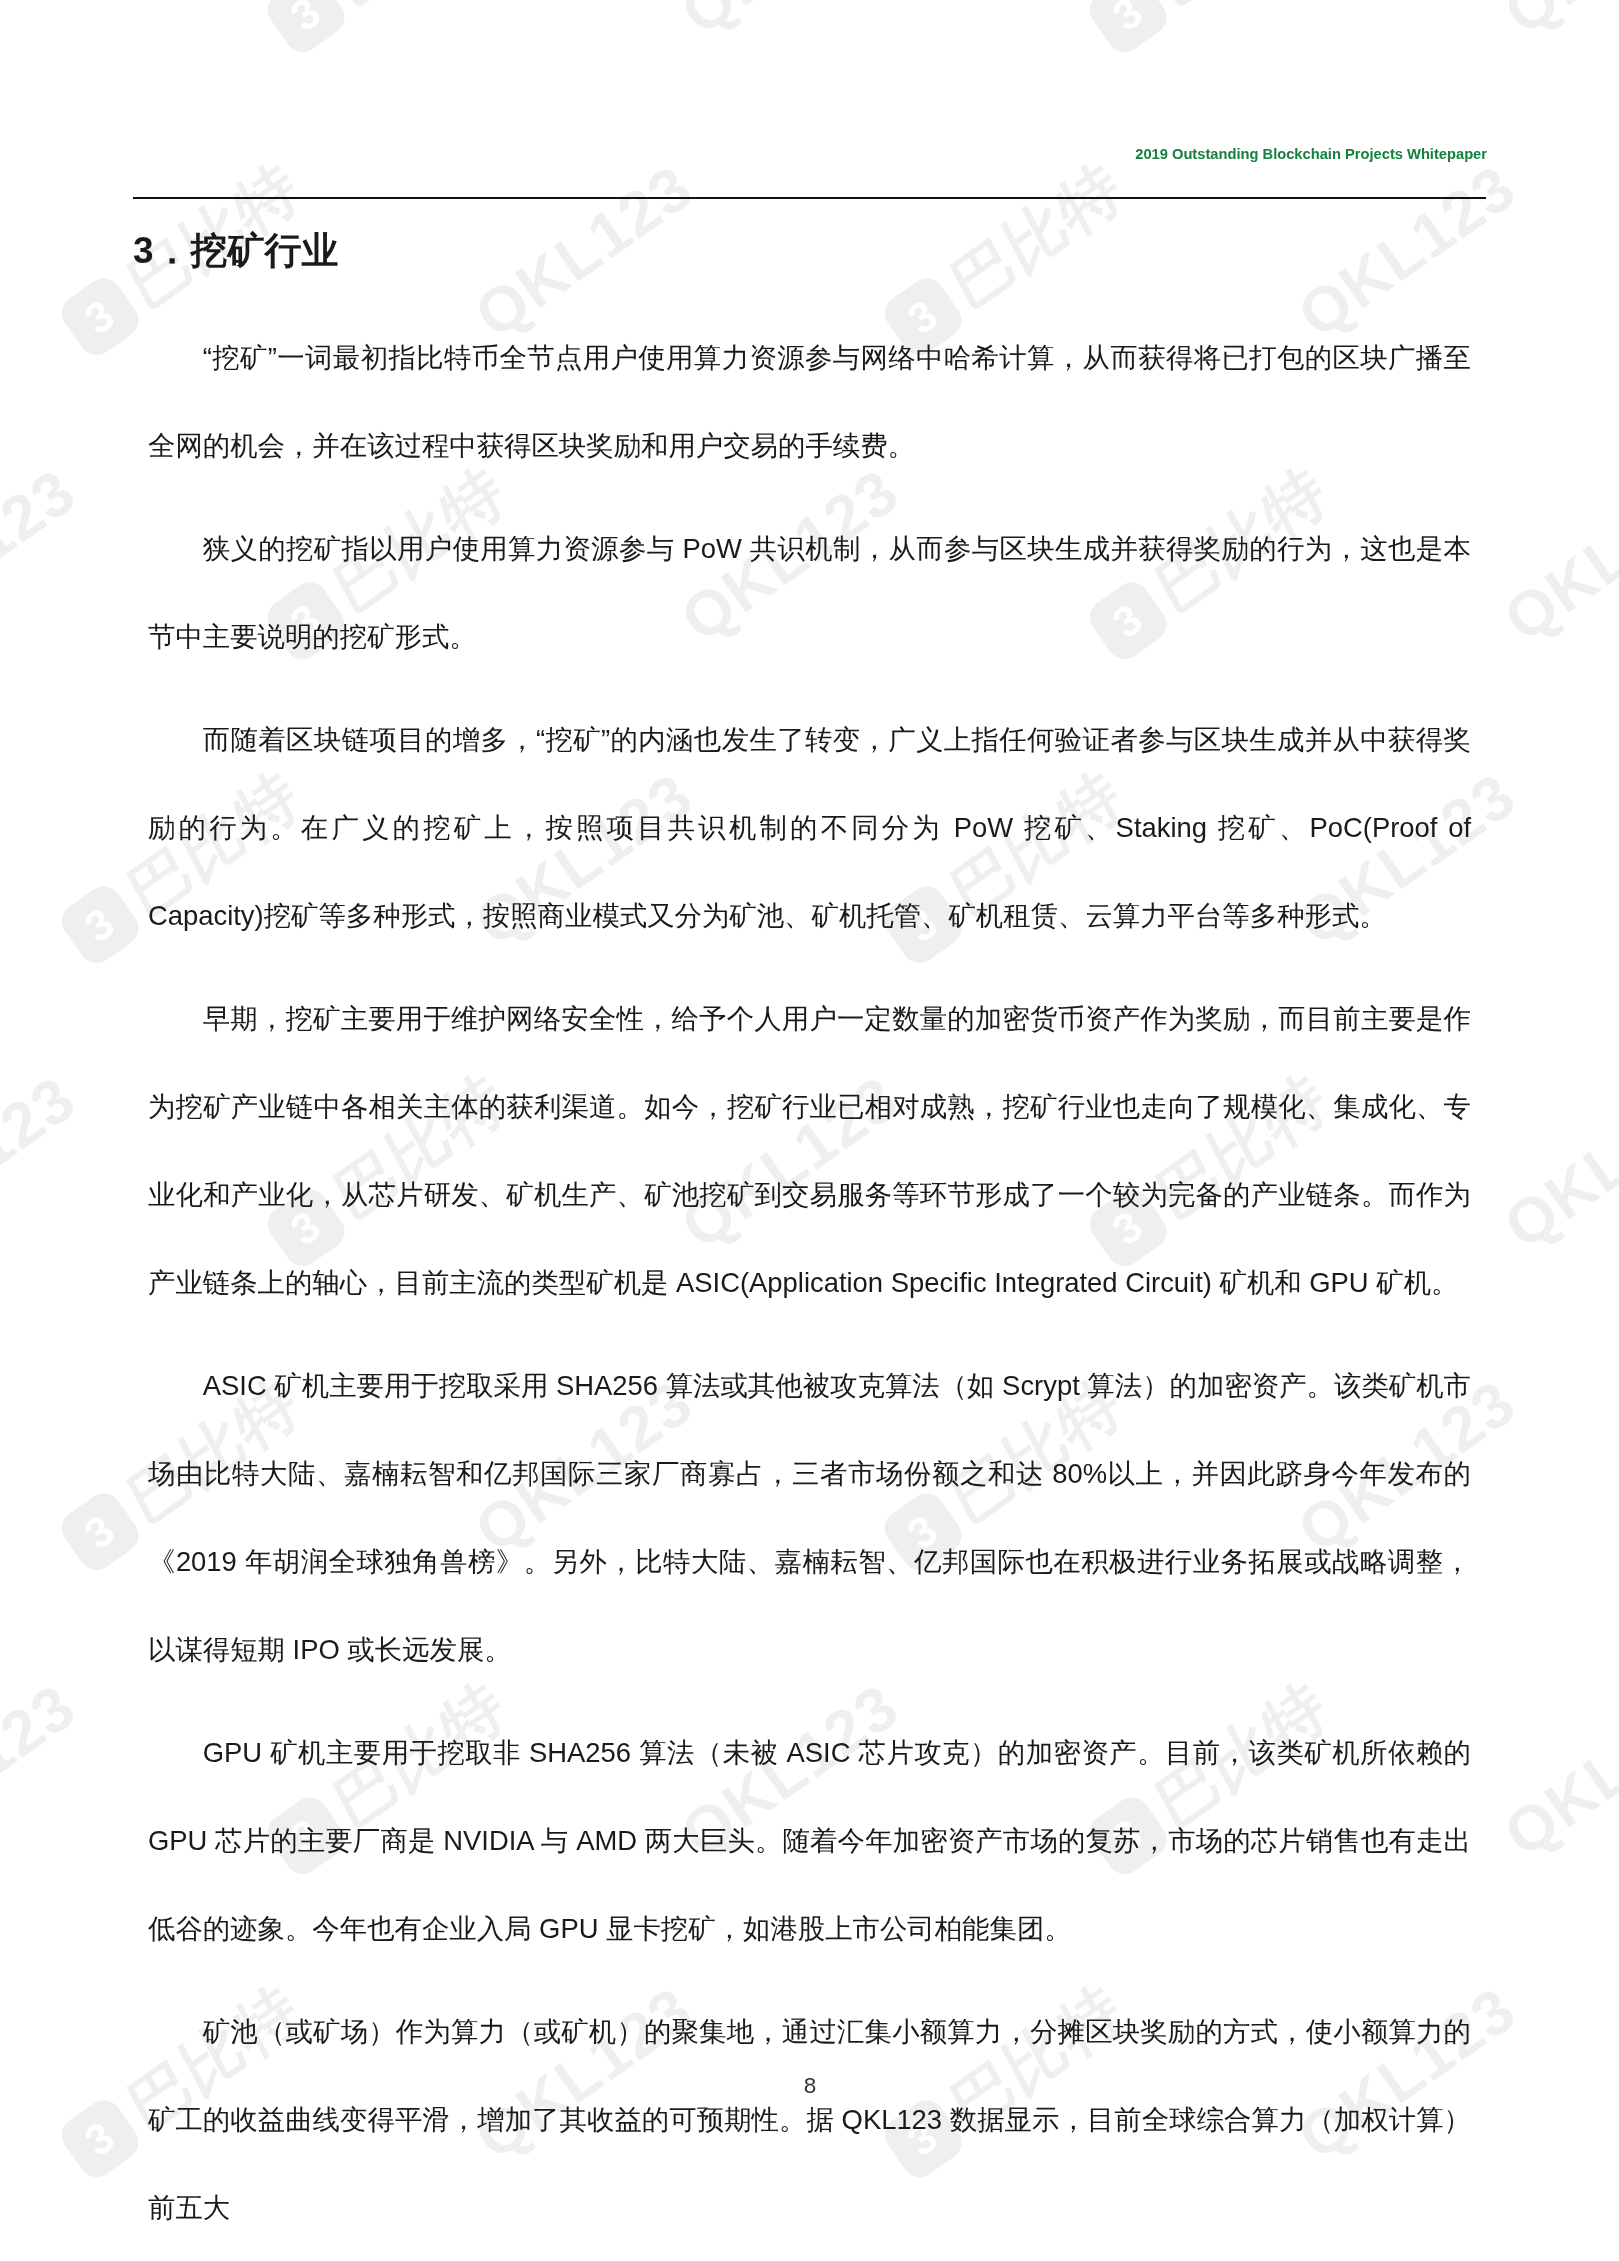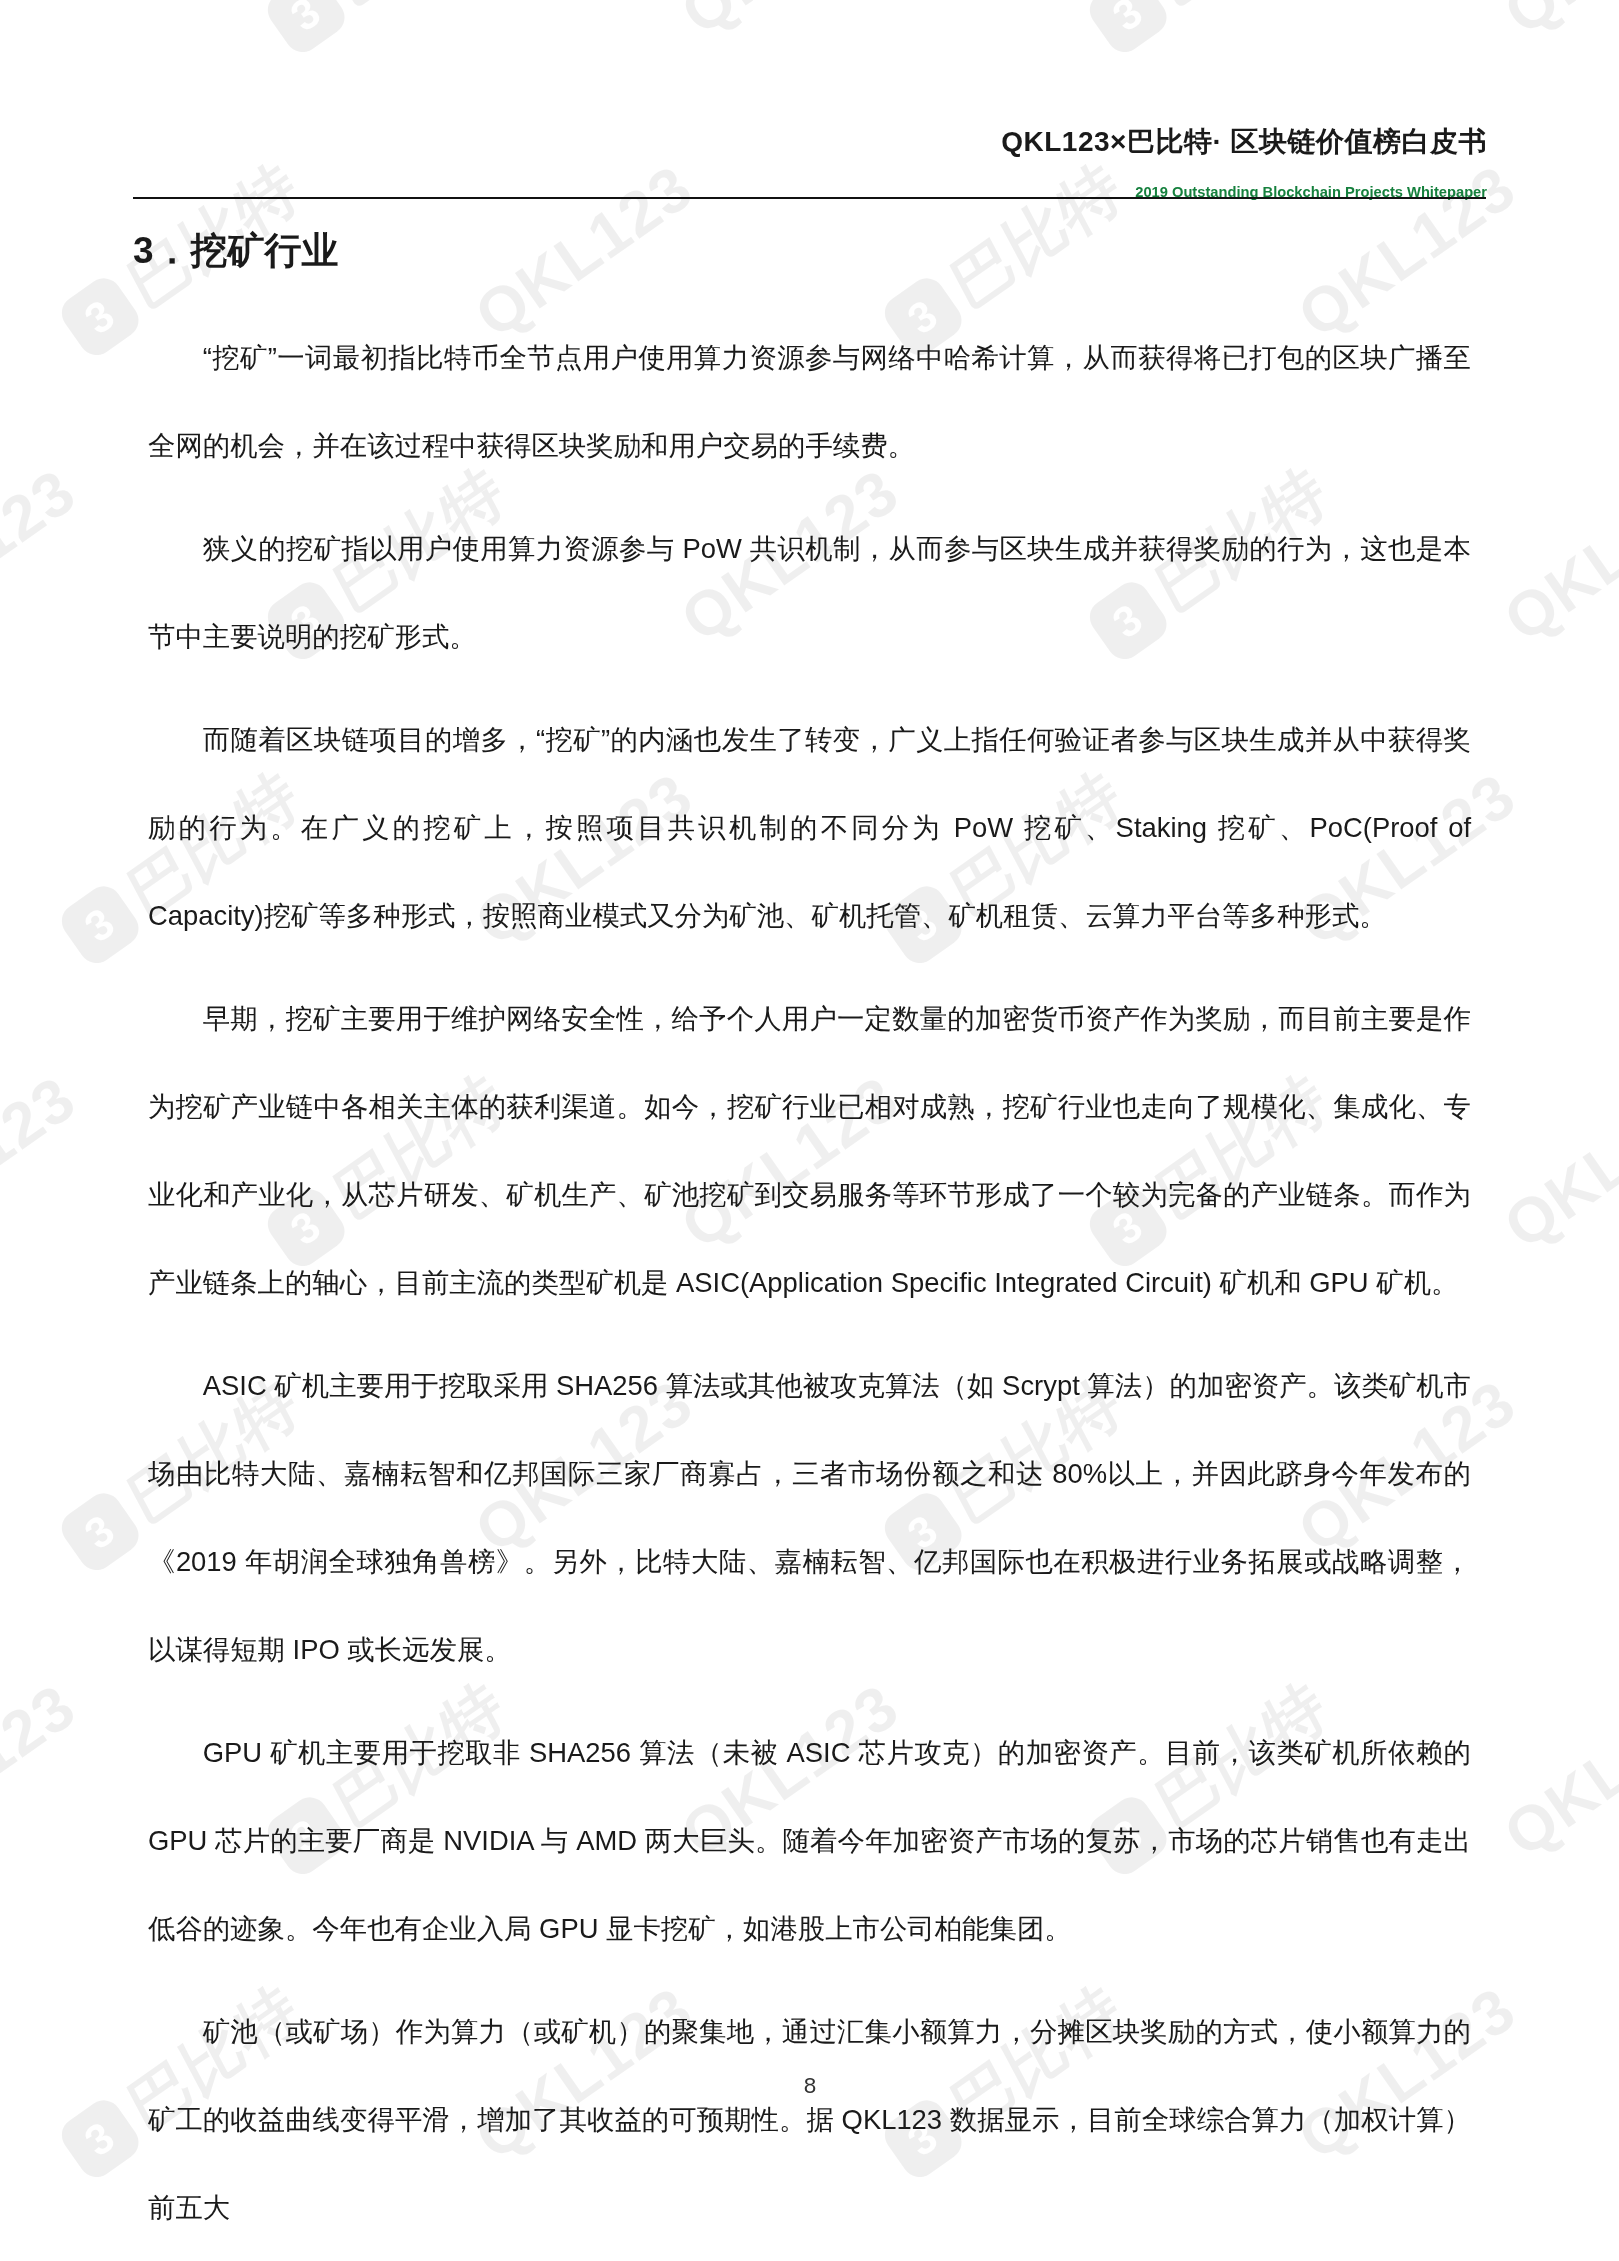--- a/index.html
+++ b/index.html
@@ -250,21 +250,20 @@
       <div class="watermark" style="left: 872px; top: 2037px;">
         <span class="wm-icon">3</span>
         <span class="wm-text">巴比特</span>
       </div>
       <div class="watermark" style="left: 1283px; top: 2037px;">
         <span>QKL123</span>
       </div>
     </div>
 
   <div class="header-block">
-    <div class="header-title">QKL123×巴比特· 区块链价值榜白皮书</div>
     <div class="header-subtitle">2019 Outstanding Blockchain Projects Whitepaper</div>
   </div>
 
   <div class="header-divider"></div>
 
   <div class="section-title">3．挖矿行业</div>
 
   <div class="content">
     <p>“挖矿”一词最初指比特币全节点用户使用算力资源参与网络中哈希计算，从而获得将已打包的区块广播至全网的机会，并在该过程中获得区块奖励和用户交易的手续费。</p>
     <p>狭义的挖矿指以用户使用算力资源参与 PoW 共识机制，从而参与区块生成并获得奖励的行为，这也是本节中主要说明的挖矿形式。</p>

